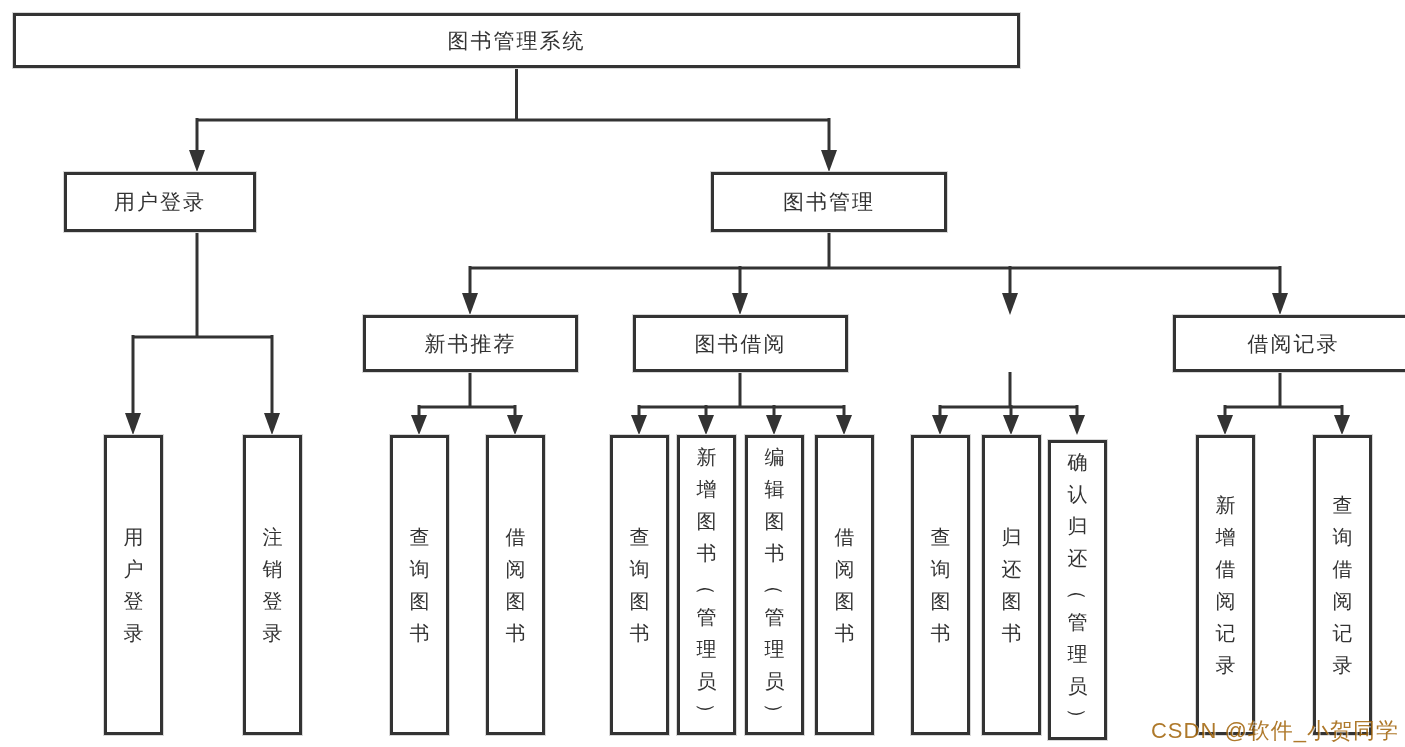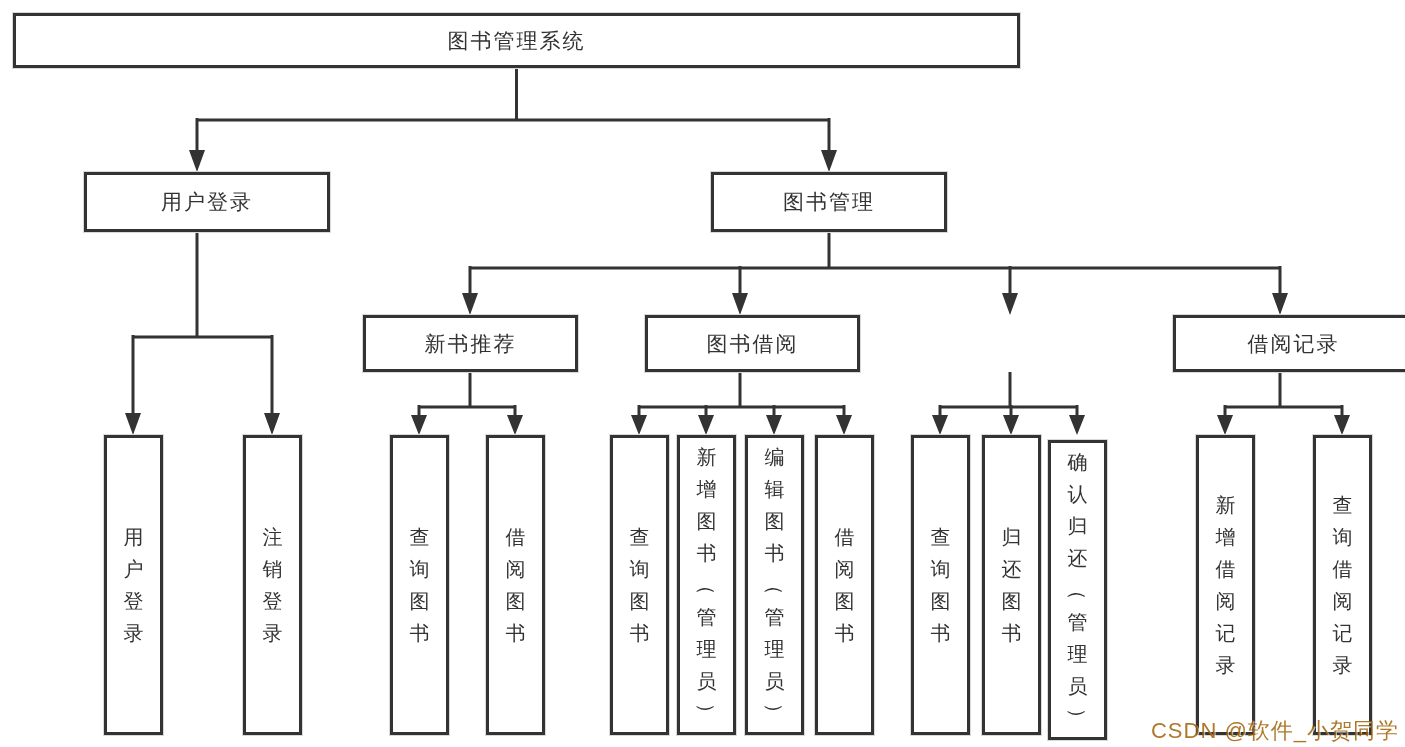--- a/index.html
+++ b/index.html
@@ -123,25 +123,25 @@
     <line x1="1280" y1="372" x2="1280" y2="407" fill="none"></line>
     <line x1="1225" y1="407" x2="1342" y2="407" fill="none"></line>
     <line x1="1225" y1="405" x2="1225" y2="417" fill="none"></line>
     <polygon points="1217,415 1233,415 1225,435" stroke="none"></polygon>
     <line x1="1342" y1="405" x2="1342" y2="417" fill="none"></line>
     <polygon points="1334,415 1350,415 1342,435" stroke="none"></polygon>
   </svg>
 
   <div class="box" style="left:13px; top:13px; width:1007px; height:55px;">图书管理系统</div>
 
-  <div class="box" style="left:84px; top:172px; width:246px; height:60px;">用户登录</div>
+  <div class="box" style="left:64px; top:172px; width:192px; height:60px;">用户登录</div>
   <div class="box" style="left:711px; top:172px; width:236px; height:60px;">图书管理</div>
 
   <div class="box" style="left:363px; top:315px; width:215px; height:57px;">新书推荐</div>
-  <div class="box" style="left:633px; top:315px; width:215px; height:57px;margin-left:12px;">图书借阅</div>
+  <div class="box" style="left:633px; top:315px; width:215px; height:57px;">图书借阅</div>
   <div class="box" style="left:1173px; top:315px; width:241px; height:57px;">借阅记录</div>
 
   <div class="box vbox" style="left:104px; top:435px; width:59px; height:300px;">
       <span class="vchar">用</span>
       <span class="vchar">户</span>
       <span class="vchar">登</span>
       <span class="vchar">录</span>
     </div>
   <div class="box vbox" style="left:243px; top:435px; width:59px; height:300px;">
       <span class="vchar">注</span>

